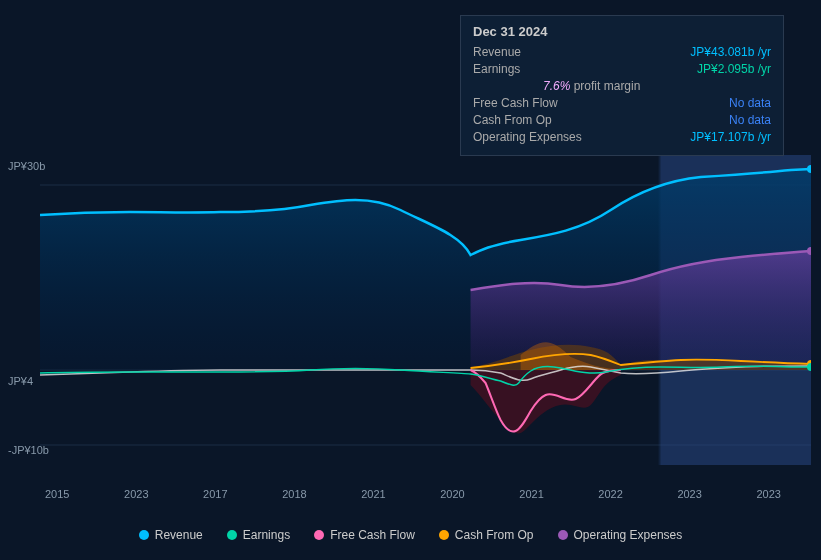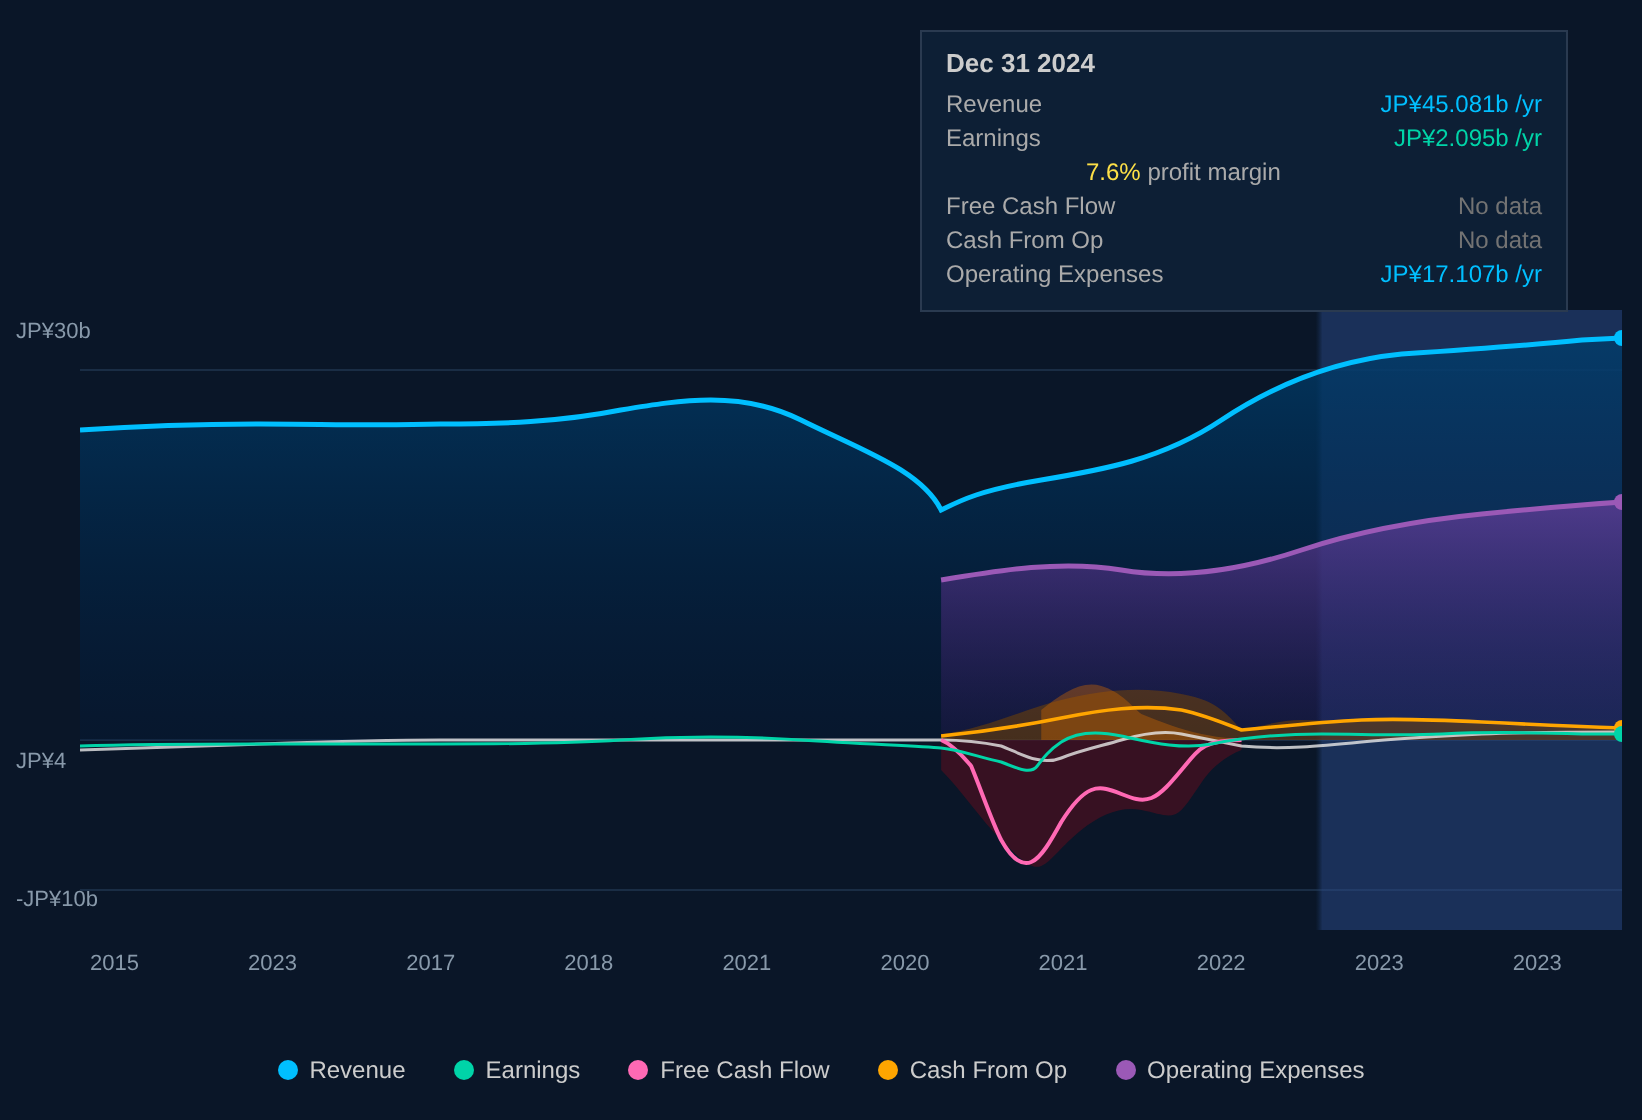--- a/index.html
+++ b/index.html
@@ -35,40 +35,40 @@
     }
     .tooltip-row {
       display: flex;
       justify-content: space-between;
       font-size: 12px;
       margin-bottom: 3px;
     }
     .tooltip-label { color: #aaa; }
     .tooltip-value { color: #00bfff; }
     .tooltip-value.green { color: #00d4a8; }
-    .tooltip-value.nodata { color: #737373; }
+    .tooltip-value.nodata { color: #3b82f6; }
     .profit-margin {
       color: #aaa;
       font-size: 12px;
       margin-bottom: 3px;
       padding-left: 70px;
     }
-    .profit-margin span { color: #fde047; }
+    .profit-margin span { color: #f0abfc; font-style: italic; }
 
     
     .y-label {
       position: absolute;
       left: 8px;
       color: #8899aa;
       font-size: 11px;
     }
     
     .x-axis {
       position: absolute;
-      bottom: 72px;
+      bottom: 60px;
       left: 0;
       right: 0;
       display: flex;
       justify-content: space-between;
       padding: 0 40px 0 45px;
     }
     .x-label {
       color: #8899aa;
       font-size: 11px;
     }
@@ -115,21 +115,21 @@
   </style>
 </head>
 <body>
 
 <div class="chart-container">
 
   <div class="tooltip-box">
     <div class="tooltip-title">Dec 31 2024</div>
     <div class="tooltip-row">
       <span class="tooltip-label">Revenue</span>
-      <span class="tooltip-value">JP¥45.081b /yr</span>
+      <span class="tooltip-value">JP¥43.081b /yr</span>
     </div>
     <div class="tooltip-row">
       <span class="tooltip-label">Earnings</span>
       <span class="tooltip-value green">JP¥2.095b /yr</span>
     </div>
     <div class="profit-margin">
       <span>7.6%</span> profit margin
     </div>
     <div class="tooltip-row">
       <span class="tooltip-label">Free Cash Flow</span>

